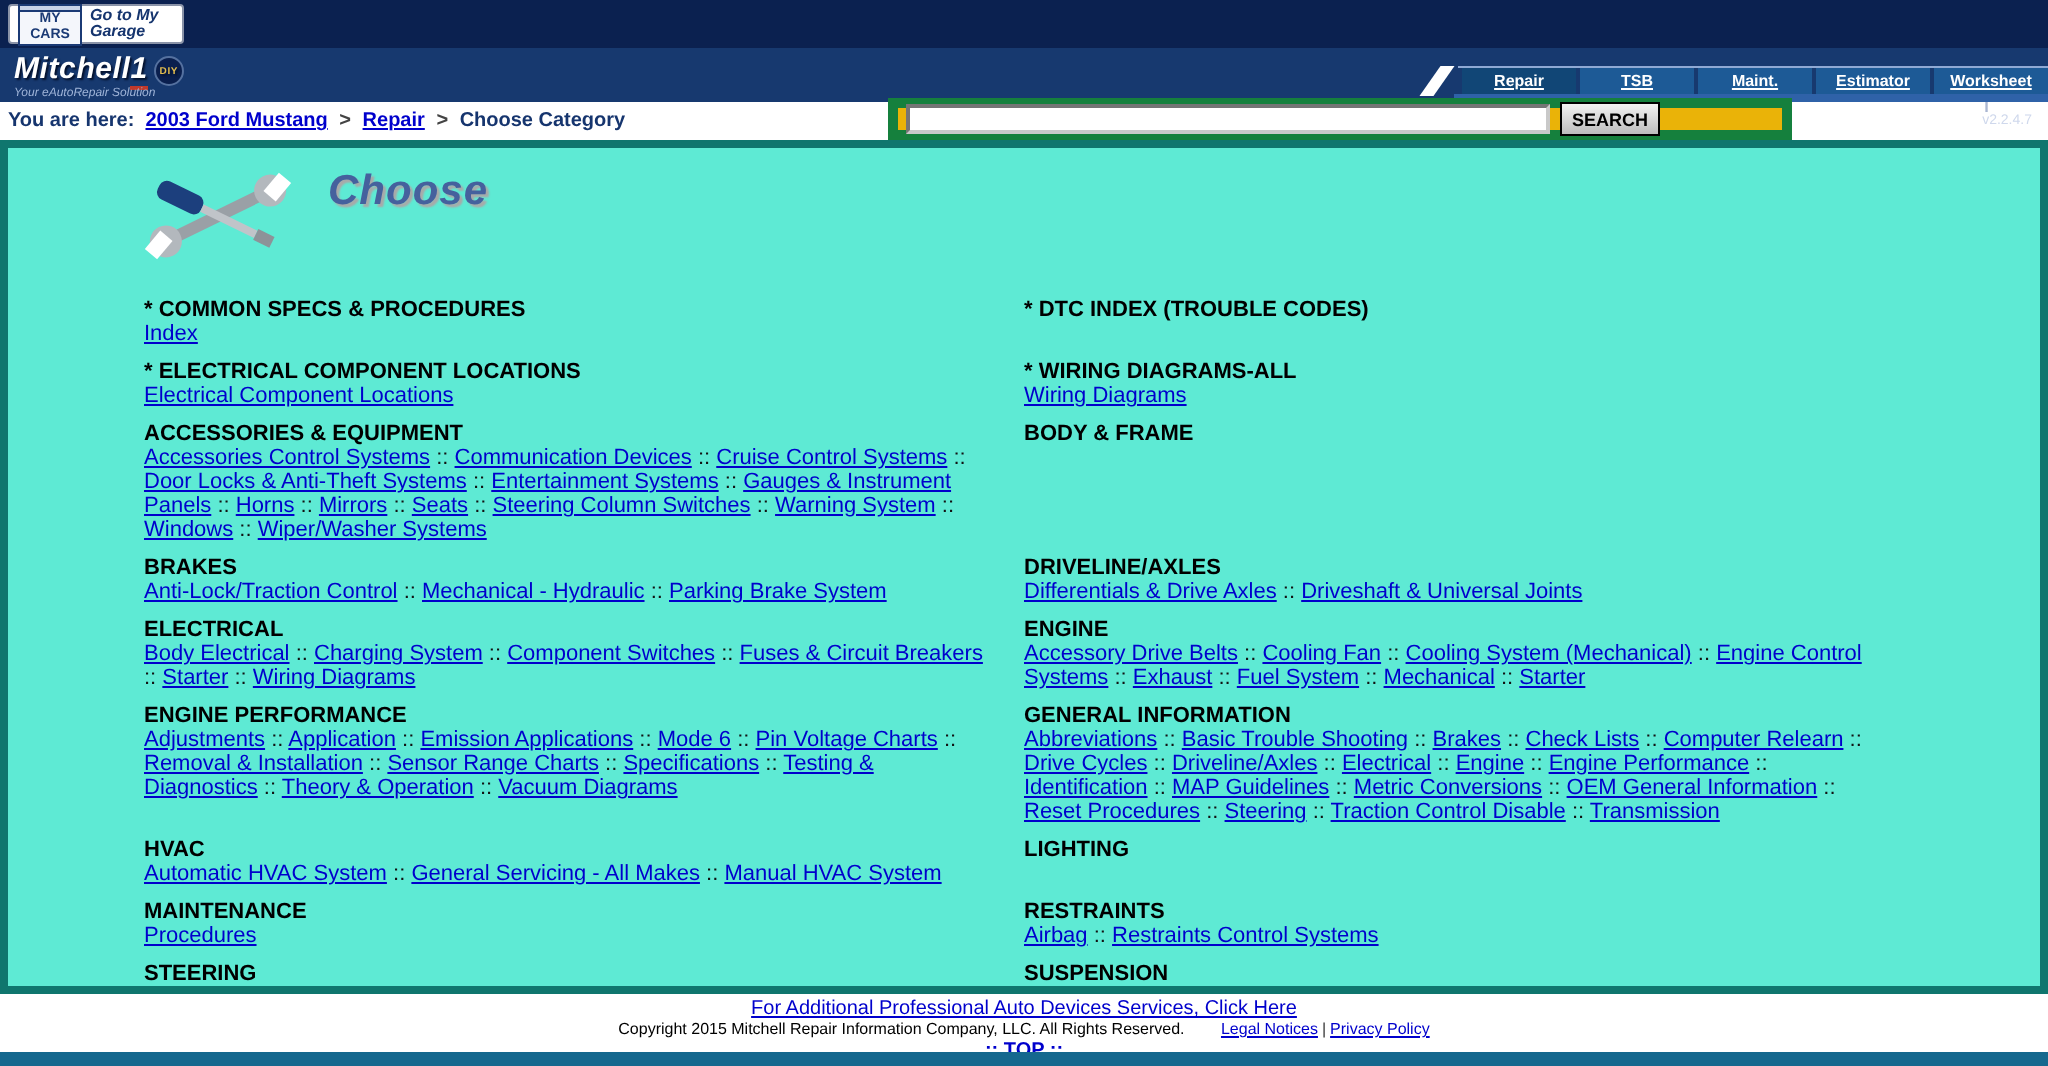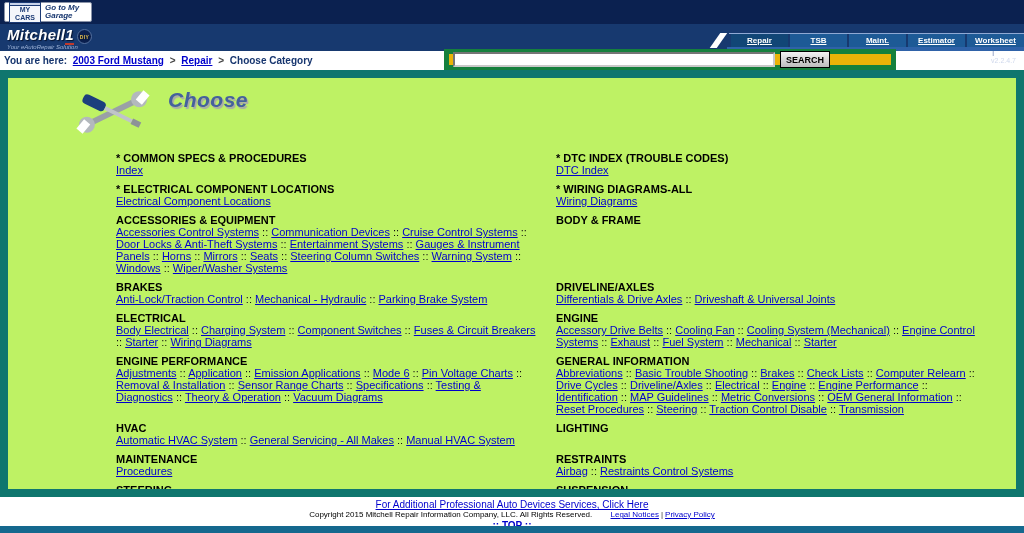--- a/index.html
+++ b/index.html
@@ -52,26 +52,26 @@
     background:#eab308; border:5px solid #15803d; display:flex; align-items:center;
     gap:5px; padding:0 4px; }
   .search-box input { width:322px; height:15px; border:2px inset #c9c9c9; font-size:10px;
     font-family:"Liberation Sans", sans-serif; padding:0 2px; }
   .search-box button { height:17px; font-size:9px; font-weight:bold; color:#000;
     background:linear-gradient(#f2f2f2,#bdbdbd); border:1px solid #000; padding:0 5px;
     font-family:"Liberation Sans", sans-serif; cursor:pointer; }
 
   
   .main-panel { position:absolute; top:70px; left:0; width:1024px; height:427px;
-    border:8px solid #0f766e; background:#bef264; overflow:hidden; }
+    border:4px solid #0f766e; background:#5eead4; overflow:hidden; }
   .title-block { margin:10px 0 0 64px; display:flex; align-items:flex-start; gap:14px; }
   .title-text { font-size:21px; line-height:23px; font-weight:bold; font-style:italic;
     color:#45619d; text-shadow:1.5px 1.5px 1px #a9a9a9; letter-spacing:.5px; }
 
-  .categories { margin:12px 0 0 108px; display:grid; grid-template-columns:440px 440px; }
+  .categories { margin:12px 0 0 68px; display:grid; grid-template-columns:440px 440px; }
   .cat-cell { margin-bottom:7px; }
   .cat-title { font-size:11px; line-height:12px; font-weight:bold; color:#000; }
   .cat-links { font-size:11px; line-height:12px; max-width:420px; }
   .cat-links a { color:#0000cc; text-decoration:underline; }
   .cat-links .sep { color:#111; }
 
   
   .footer { position:absolute; top:497px; left:0; width:1024px; height:29px;
     background:#fff; text-align:center; padding-top:2px; }
   .footer-line1 { font-size:10px; line-height:11px; }
@@ -157,21 +157,20 @@
     </div>
   </div>
 
   <div class="categories">
       <div class="cat-cell">
         <div class="cat-title">* COMMON SPECS &amp; PROCEDURES</div>
         <div class="cat-links"><a>Index</a></div>
       </div>
       <div class="cat-cell">
         <div class="cat-title">* DTC INDEX (TROUBLE CODES)</div>
-        <div class="cat-links"><a>DTC Index</a></div>
       </div>
       <div class="cat-cell">
         <div class="cat-title">* ELECTRICAL COMPONENT LOCATIONS</div>
         <div class="cat-links"><a>Electrical Component Locations</a></div>
       </div>
       <div class="cat-cell">
         <div class="cat-title">* WIRING DIAGRAMS-ALL</div>
         <div class="cat-links"><a>Wiring Diagrams</a></div>
       </div>
       <div class="cat-cell">

